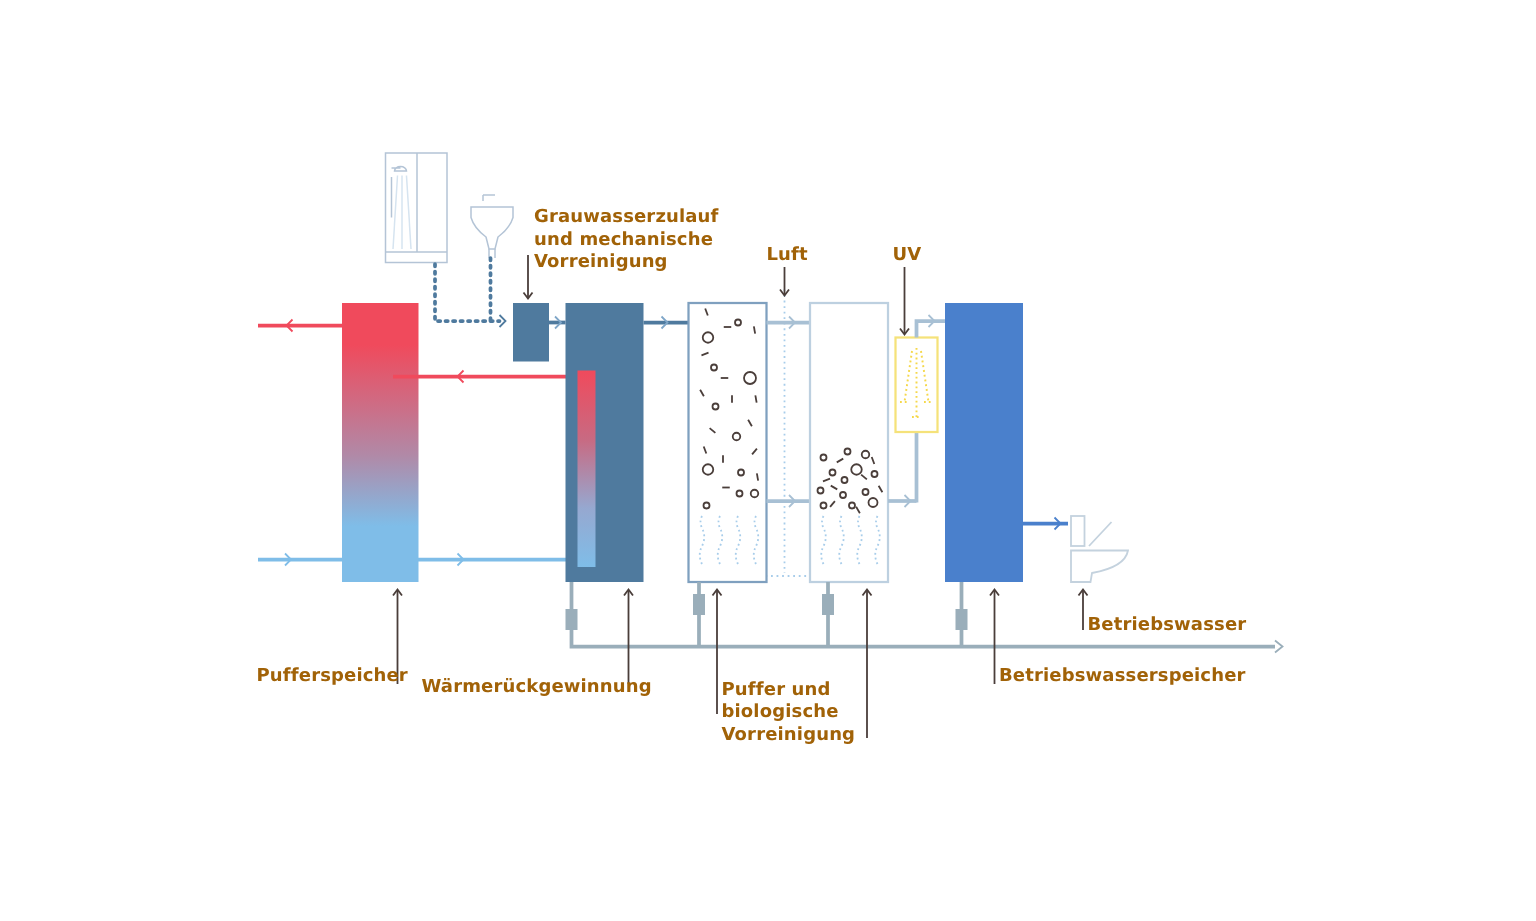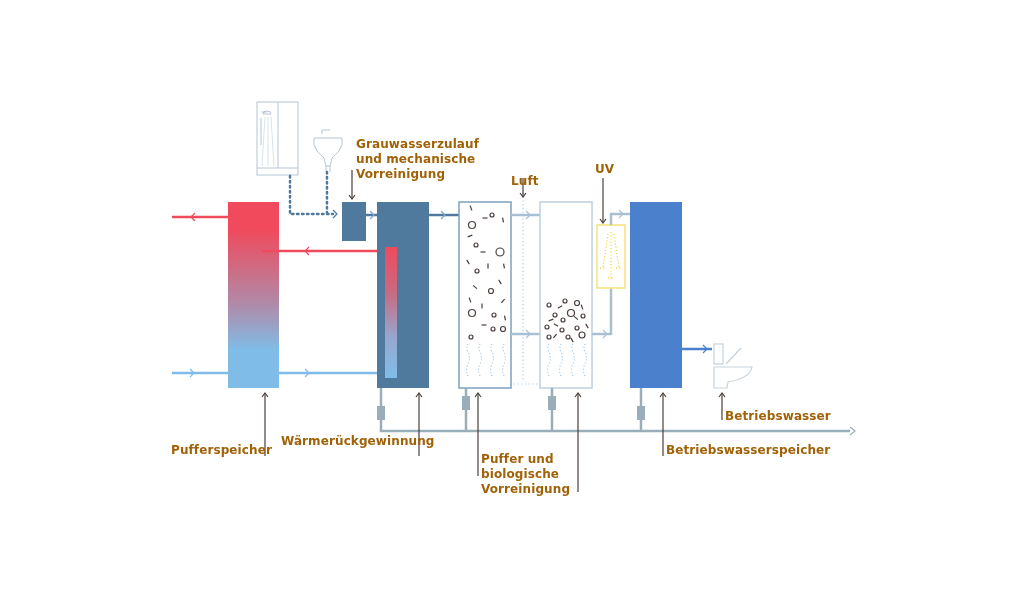--- a/index.html
+++ b/index.html
@@ -231,24 +231,24 @@
     <line x1="722" y1="394" x2="722" y2="420"></line>
     <path d="M719 397 L722 393 L725 397"></path>
   </g>
 </svg>
 
 <div class="lbl" style="left:356px; top:137px;">
   <div>Grauwasserzulauf</div>
   <div>und mechanische</div>
   <div>Vorreinigung</div>
 </div>
-<div class="lbl" style="left:511px; top:162px;margin-top:12px;">Luft</div>
+<div class="lbl" style="left:511px; top:162px;">Luft</div>
 <div class="lbl" style="left:595px; top:162px;text-align:center;">UV</div>
 <div class="lbl" style="left:171px; top:443px;">Pufferspeicher</div>
-<div class="lbl" style="left:281px; top:434px;">Wärmerückgewinnung</div>
+<div class="lbl" style="left:281px; top:450px;">Wärmerückgewinnung</div>
 <div class="lbl" style="left:481px; top:452px;">
   <div>Puffer und</div>
   <div>biologische</div>
   <div>Vorreinigung</div>
 </div>
 <div class="lbl" style="left:581px; top:468px;">
 </div>
 <div class="lbl" style="left:666px; top:443px;">Betriebswasserspeicher</div>
 <div class="lbl" style="left:725px; top:409px;">Betriebswasser</div>
 

